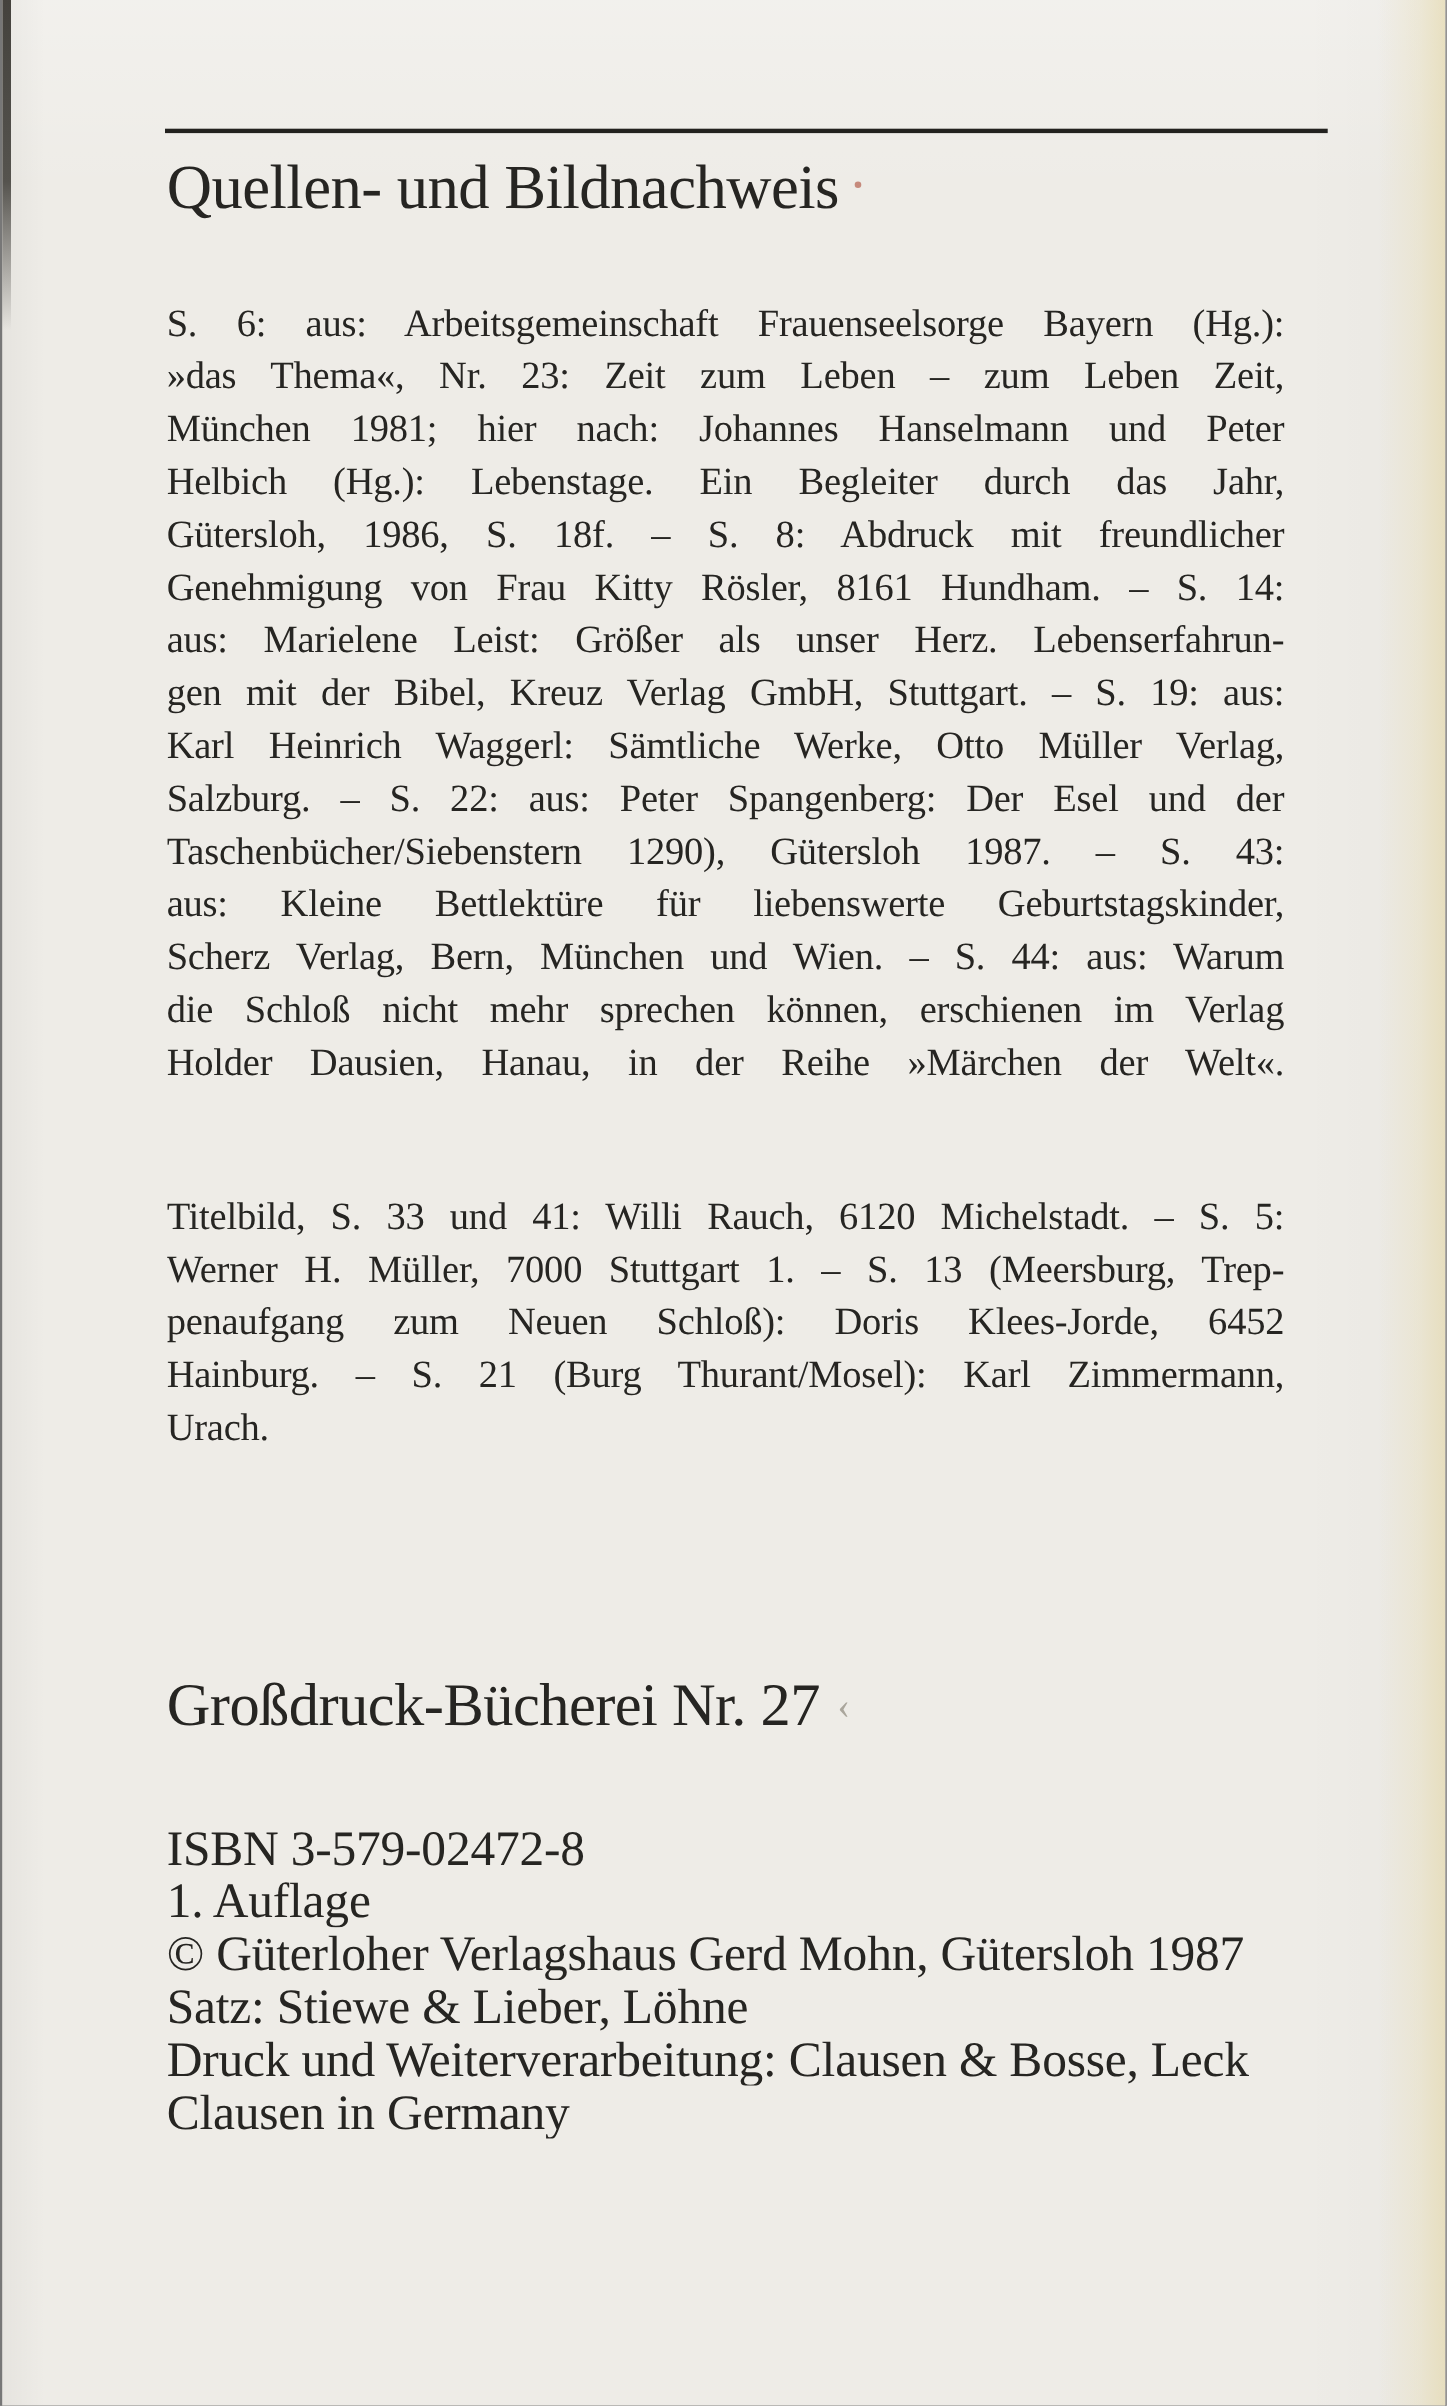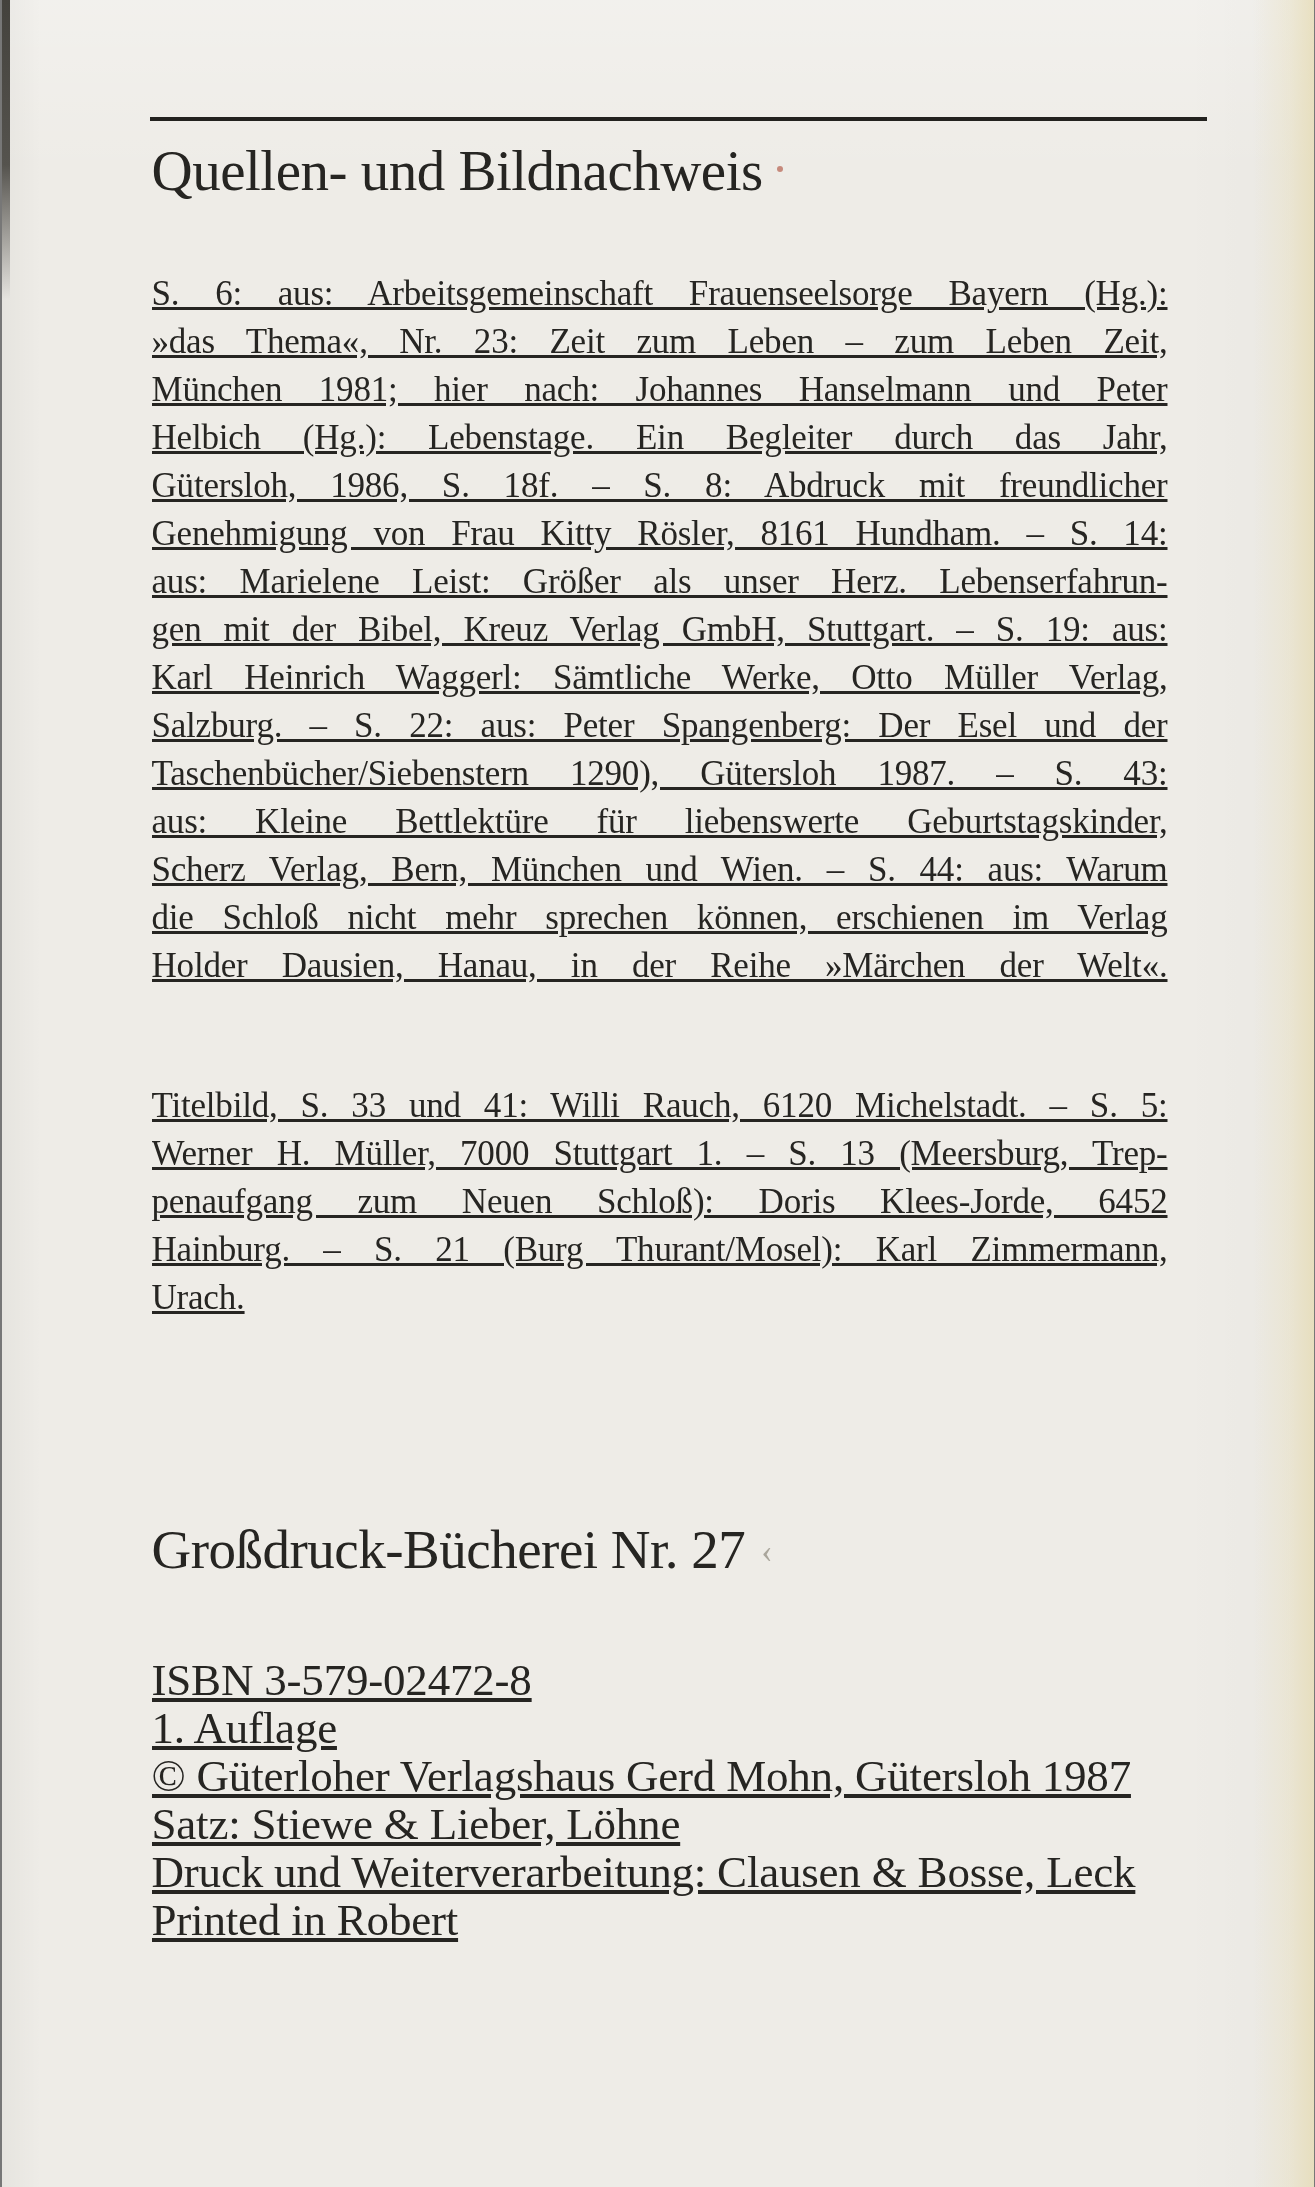--- a/index.html
+++ b/index.html
@@ -32,21 +32,21 @@
   }
   .title {
     position: absolute; left: 150px; top: 138px; margin: 0;
     font-size: 57px; font-weight: normal; letter-spacing: -0.5px;
     white-space: nowrap;
   }
   .artifact-dot {
     display: inline-block; width: 6px; height: 6px; margin-left: 14px;
     border-radius: 50%; background: #bc7261; vertical-align: 18px; opacity: 0.8;
   }
-  .textblock { position: absolute; left: 150px; width: 1016px; text-decoration: underline; }
+  .textblock { position: absolute; left: 150px; width: 1016px; }
   .credits .line {
     height: 48px; line-height: 48px; overflow: hidden;
     font-size: 35px; letter-spacing: -0.2px;
     text-align: justify; text-align-last: justify;
   }
   .credits .line::after { content: ""; display: inline-block; width: 100%; height: 0; }
   .p1 { top: 270px; }
   .p2 { top: 1082px; }
   .p2 .line:last-child { text-align: left; text-align-last: left; }
   .p2 .line:last-child::after { content: none; }
@@ -104,16 +104,16 @@
     </div>
 
   <h2 class="series-title"><span>Großdruck-Bücherei Nr. 27</span><span class="artifact-tick">‹</span></h2>
 
   <div class="textblock colophon">
       <div class="line">ISBN 3-579-02472-8</div>
       <div class="line">1. Auflage</div>
       <div class="line">© Güterloher Verlagshaus Gerd Mohn, Gütersloh 1987</div>
       <div class="line">Satz: Stiewe &amp; Lieber, Löhne</div>
       <div class="line">Druck und Weiterverarbeitung: Clausen &amp; Bosse, Leck</div>
-      <div class="line">Printed in Robert</div>
+      <div class="line">Clausen in Germany</div>
     </div>
 
 </div>
 
 </body></html>

